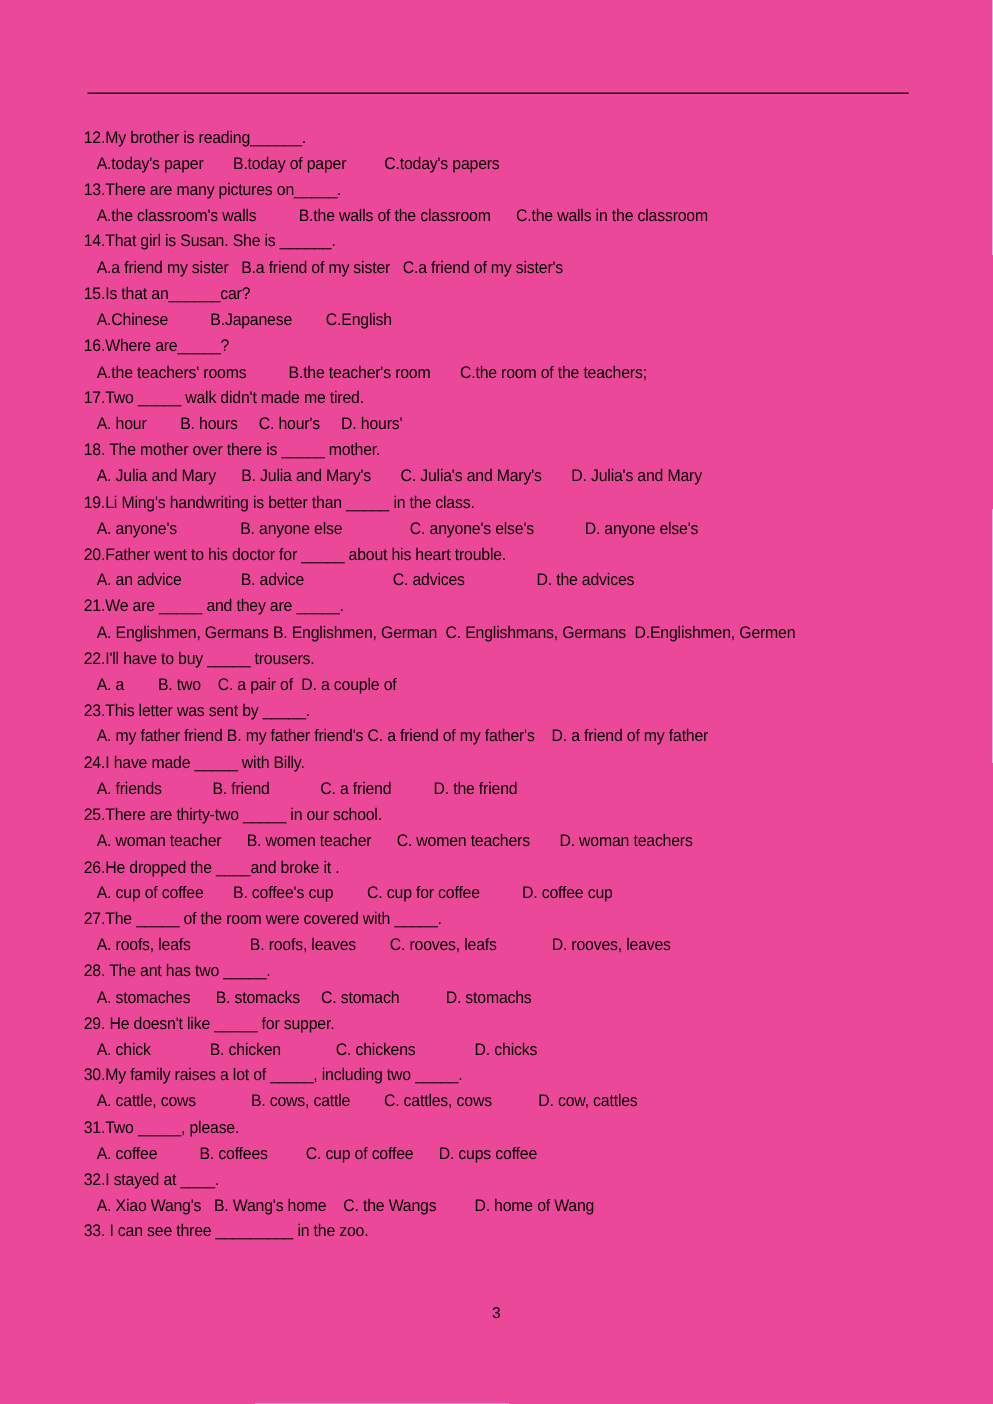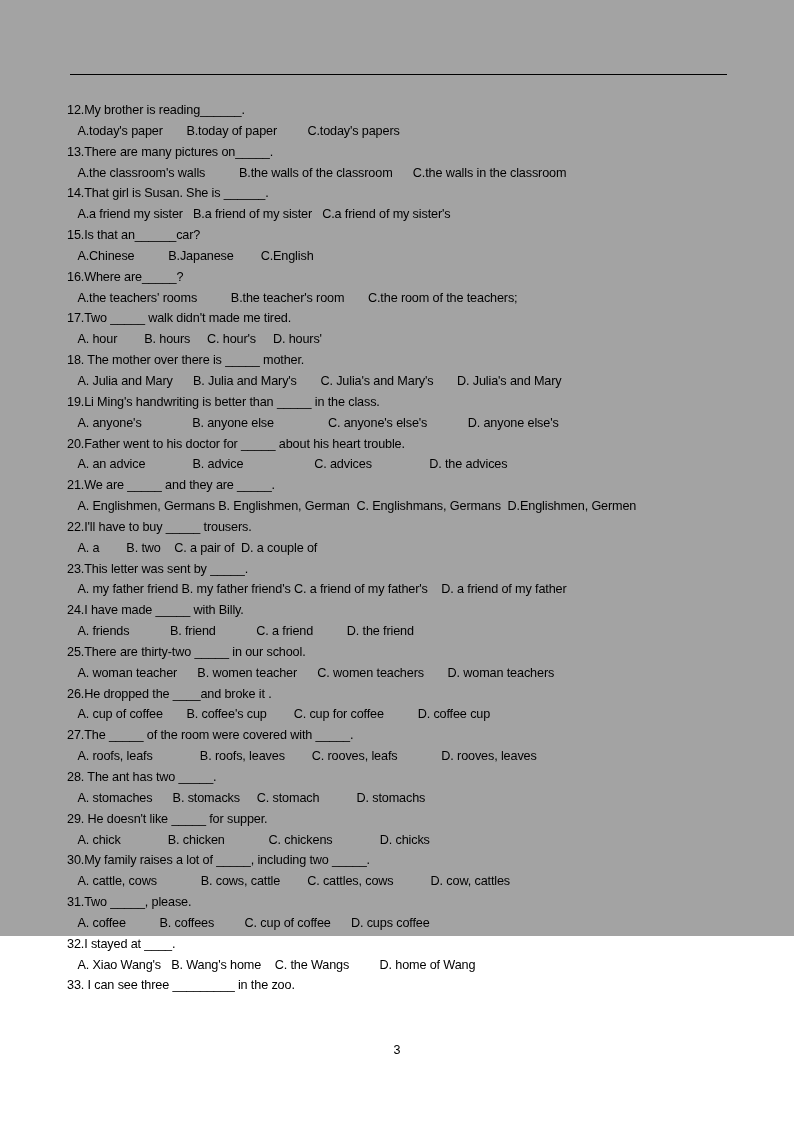--- a/index.html
+++ b/index.html
@@ -13,22 +13,22 @@
     position: relative;
     font-family: "Liberation Sans", "DejaVu Sans", sans-serif;
     color: #000000;
     overflow: hidden;
   }
 
   #page {
     position: absolute;
     left: 0; top: 0;
     width: 794px;
-    height: 936px;
-    background: #a3a3a3;
+    height: 1123px;
+    background: #ec4899;
   }
 
   
   .header-rule {
     position: absolute;
     left: 70px;
     top: 74px;
     width: 657px;
     height: 0;
     border-top: 1.6px solid #000000;

